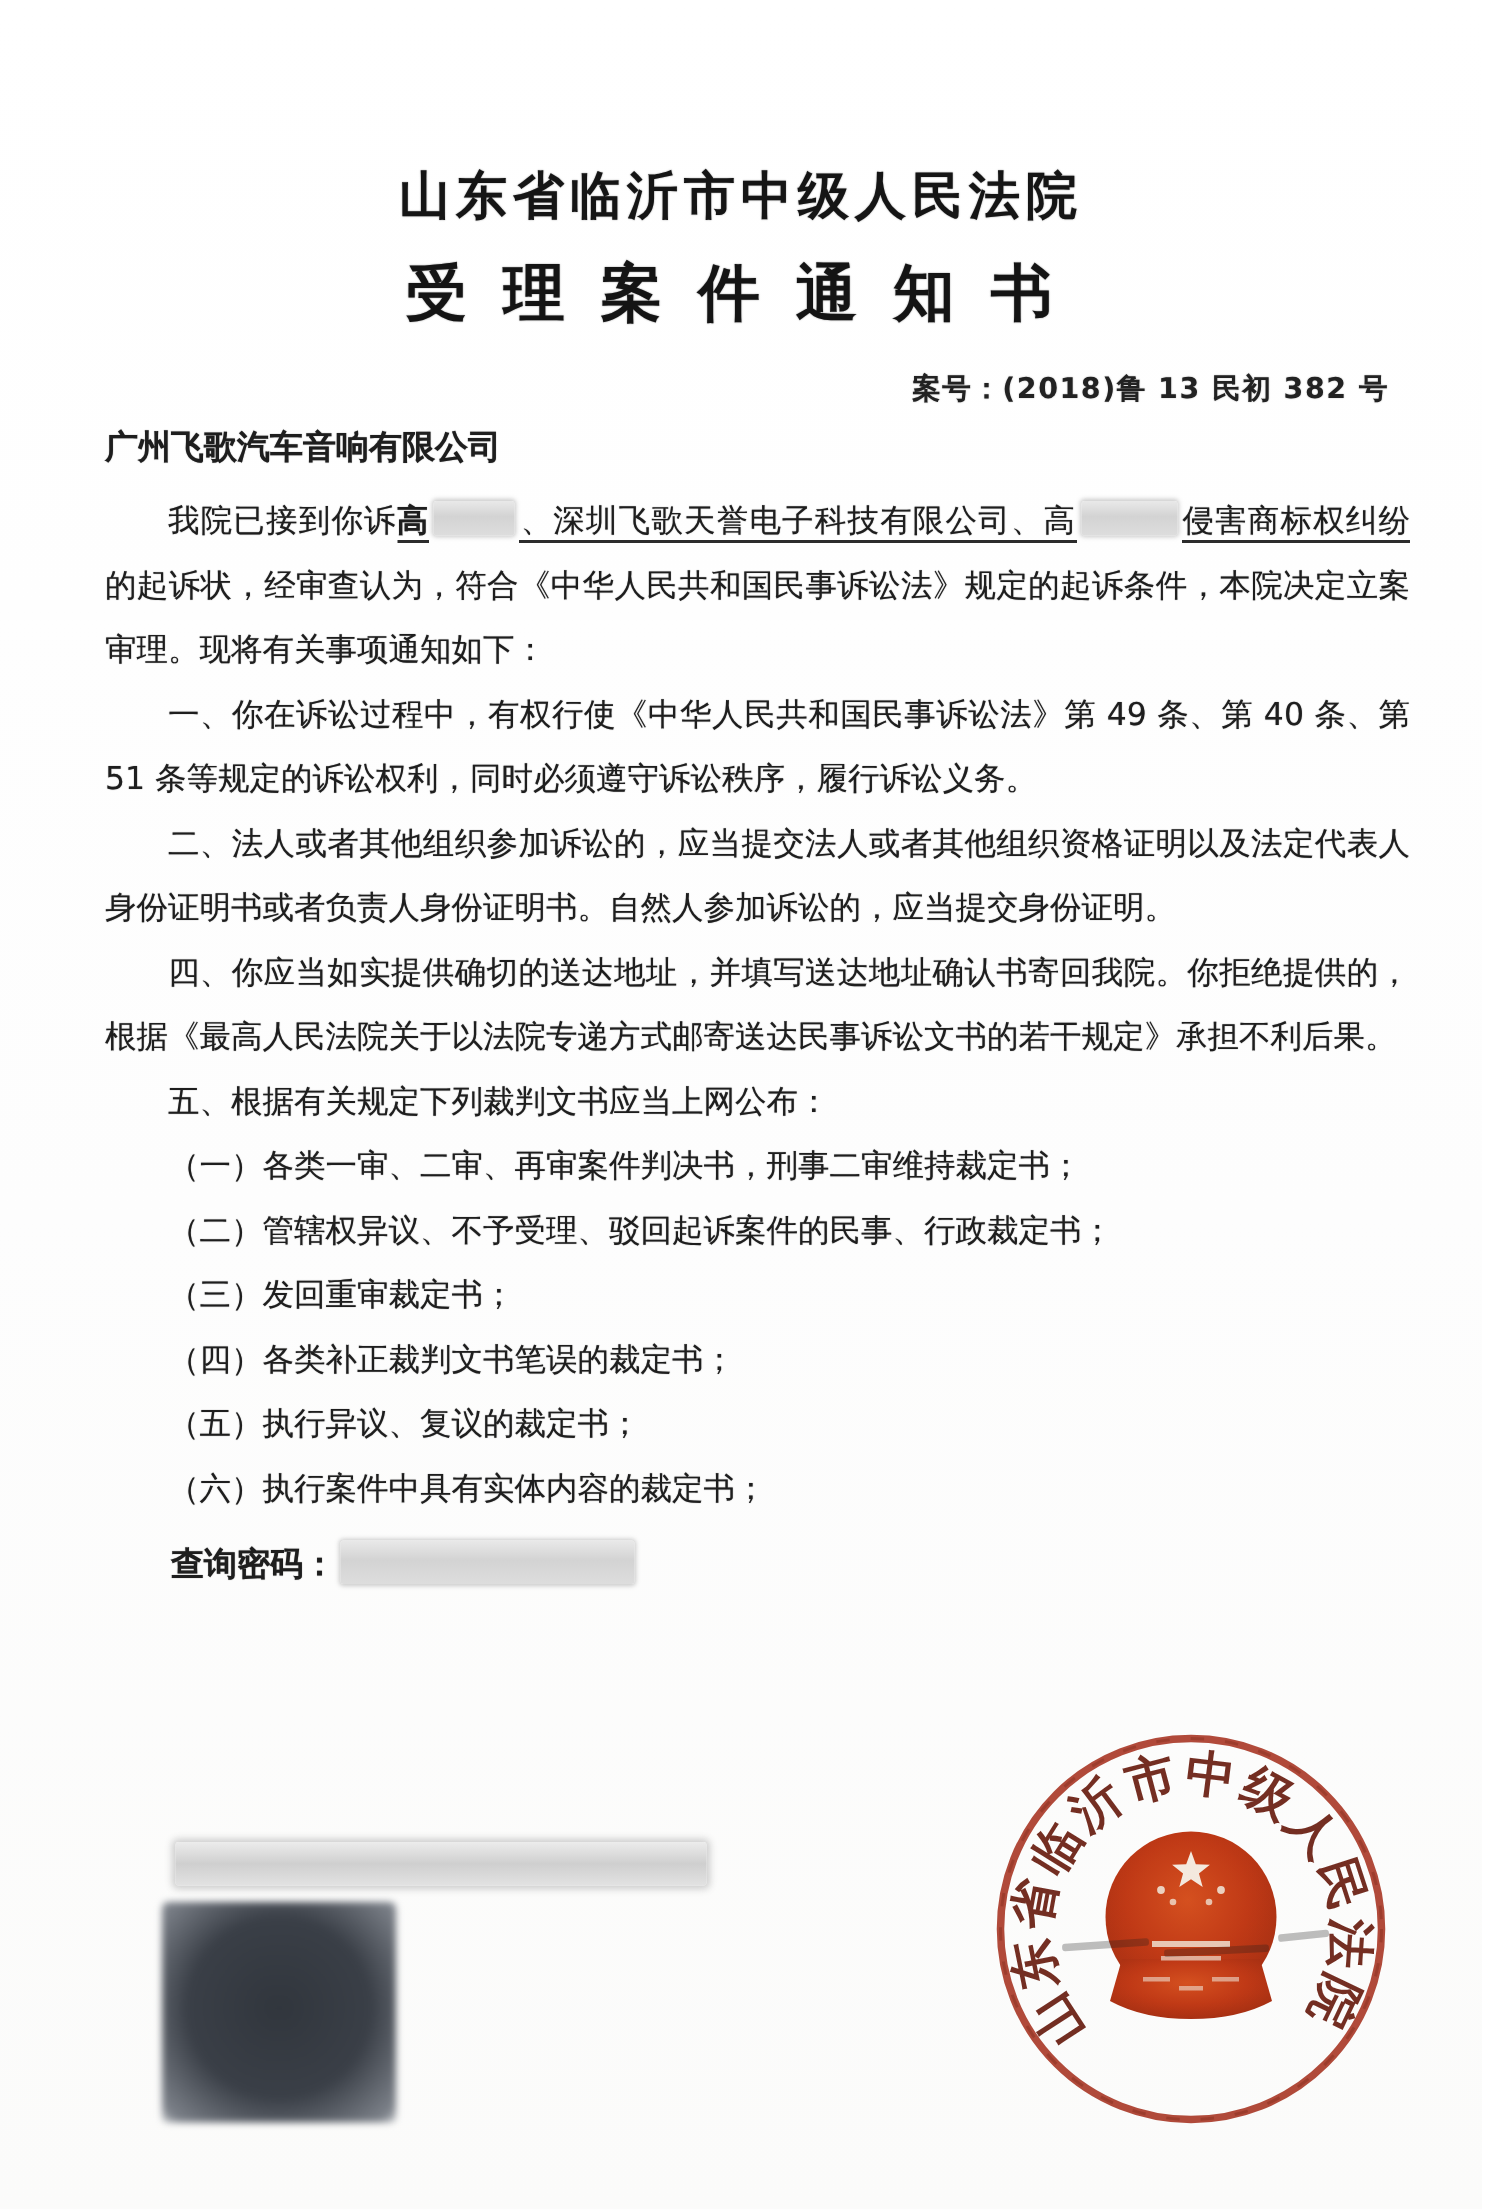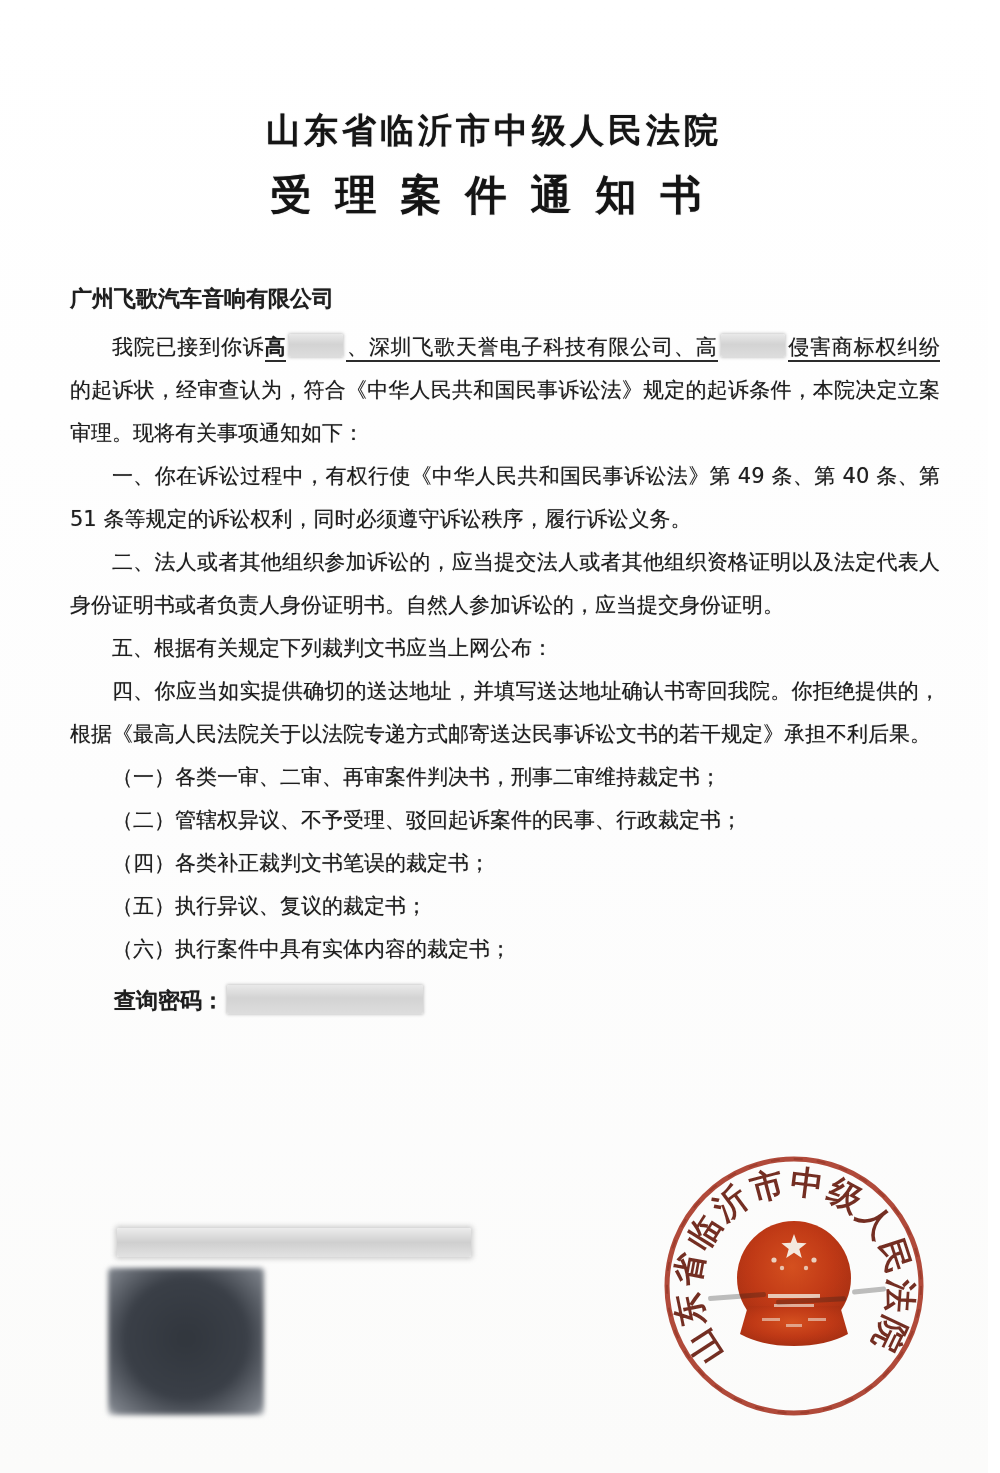--- a/index.html
+++ b/index.html
@@ -54,33 +54,37 @@
   .bold{font-weight:700;}
 </style>
 </head>
 <body>
 
 <div class="page">
 
   <h1 class="court-name">山东省临沂市中级人民法院</h1>
   <h2 class="doc-title">受理案件通知书</h2>
 
+  <div class="case-line">
+    <span>案号：</span><span>(2018)鲁 13 民初 382 号</span>
+  </div>
 
   <div class="content">
     <div class="addressee">广州飞歌汽车音响有限公司</div>
 
     <p><span>我院已接到你诉</span><span class="uline bold">高</span><span class="redact-inline redact-a"></span><span class="uline">、深圳飞歌天誉电子科技有限公司、高</span><span class="redact-inline redact-b"></span><span class="uline">侵害商标权纠纷</span> <span>的起诉状，经审查认为，符合《中华人民共和国民事诉讼法》规定的起诉条件，本院决定立案审理。现将有关事项通知如下：</span></p>
 
     <p>一、你在诉讼过程中，有权行使《中华人民共和国民事诉讼法》第 49 条、第 40 条、第 51 条等规定的诉讼权利，同时必须遵守诉讼秩序，履行诉讼义务。</p>
     <p>二、法人或者其他组织参加诉讼的，应当提交法人或者其他组织资格证明以及法定代表人身份证明书或者负责人身份证明书。自然人参加诉讼的，应当提交身份证明。</p>
+    <p>四、你应当如实提供确切的送达地址，并填写送达地址确认书寄回我院。你拒绝提供的，根据《最高人民法院关于以法院专递方式邮寄送达民事诉讼文书的若干规定》承担不利后果。</p>
     <p>五、根据有关规定下列裁判文书应当上网公布：</p>
-    <p>四、你应当如实提供确切的送达地址，并填写送达地址确认书寄回我院。你拒绝提供的，根据《最高人民法院关于以法院专递方式邮寄送达民事诉讼文书的若干规定》承担不利后果。</p>
 
     <p>（一）各类一审、二审、再审案件判决书，刑事二审维持裁定书；</p>
     <p>（二）管辖权异议、不予受理、驳回起诉案件的民事、行政裁定书；</p>
+    <p>（三）发回重审裁定书；</p>
     <p>（四）各类补正裁判文书笔误的裁定书；</p>
     <p>（五）执行异议、复议的裁定书；</p>
     <p>（六）执行案件中具有实体内容的裁定书；</p>
 
     <div class="pw-line">
       <span>查询密码：</span><span class="redact-inline redact-pw"></span>
     </div>
   </div>
 
   <div class="redact-bar"></div>

